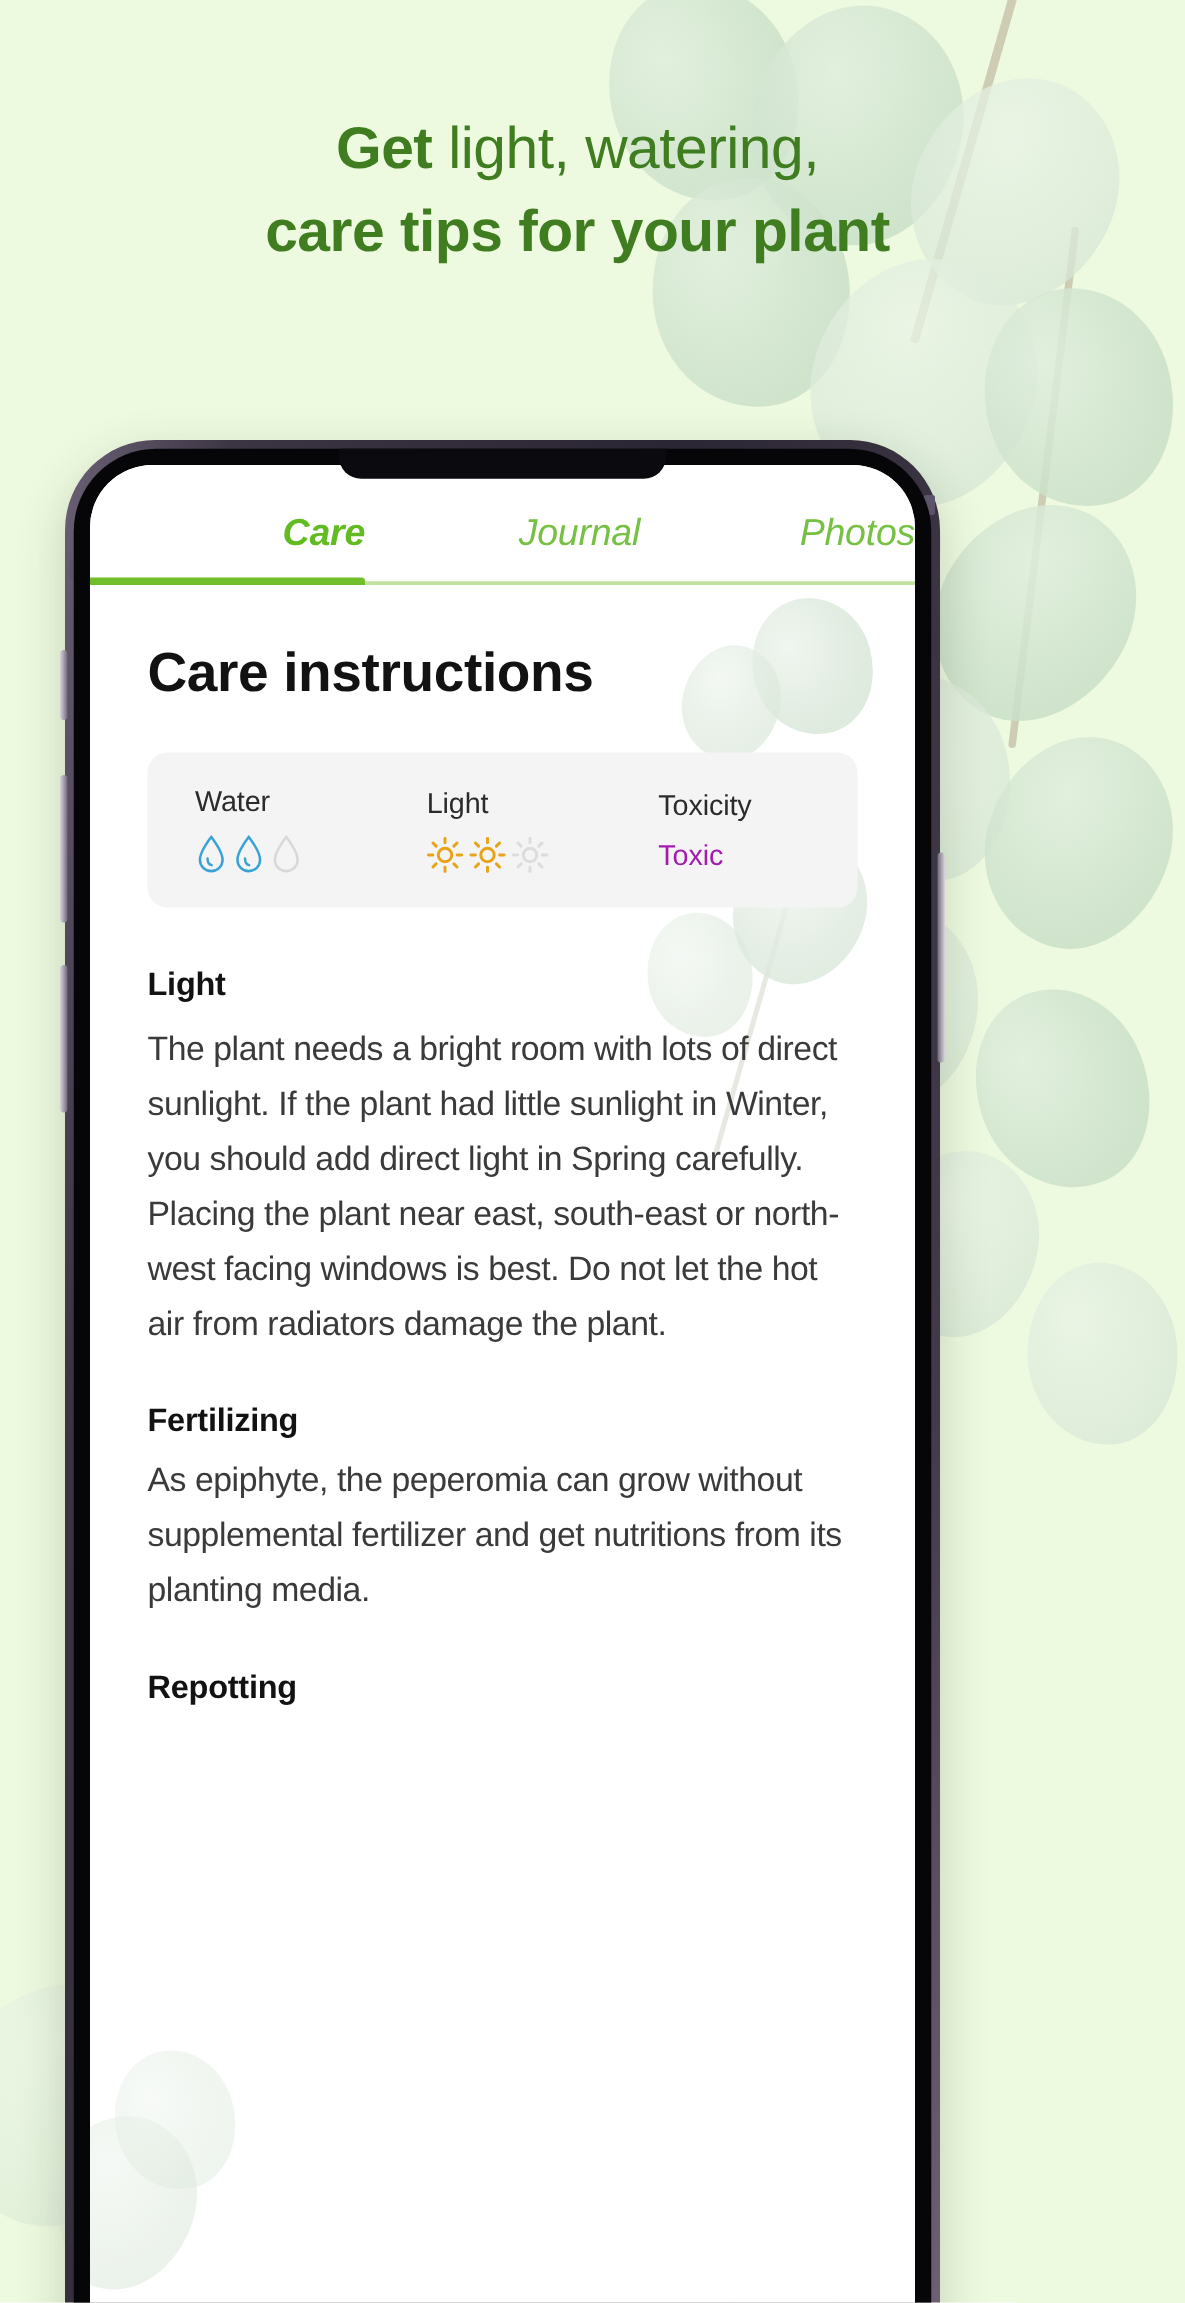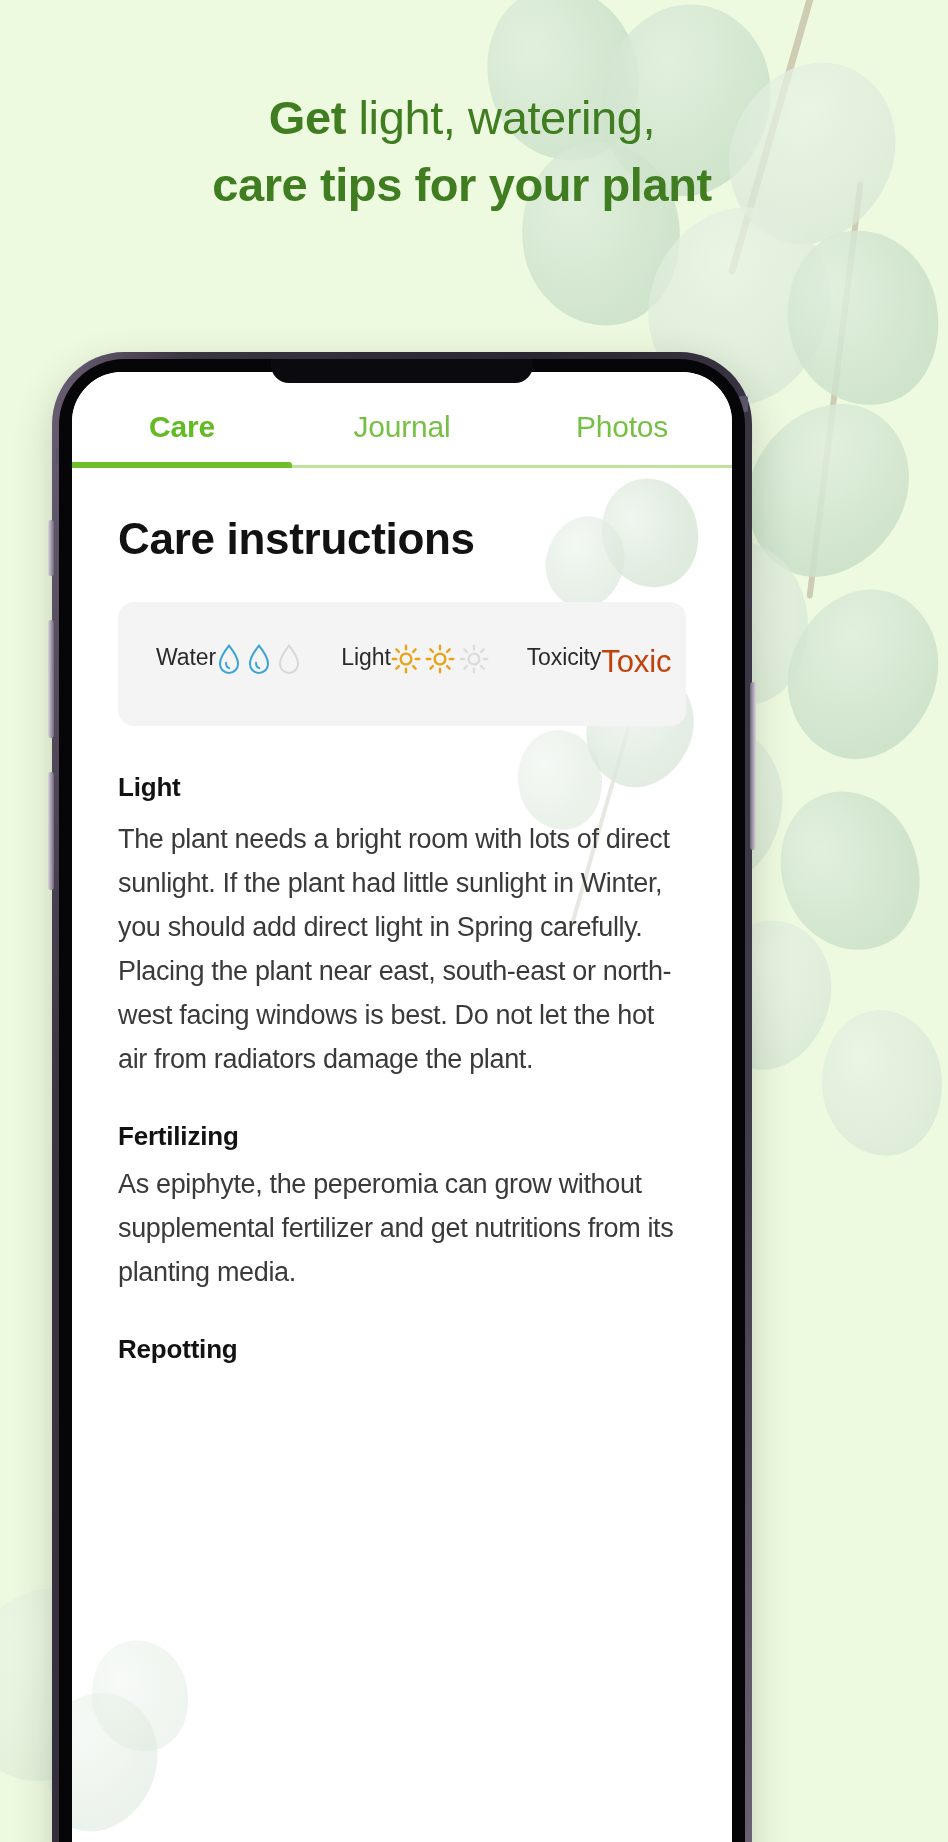--- a/index.html
+++ b/index.html
@@ -93,24 +93,25 @@
     position:relative;
     height:96px;
     flex:0 0 auto;
     display:flex;
     align-items:center;
     background:#fff;
     padding-top:14px;
   }
   .tab{
     flex:1;
-    text-align:center;
+    text-align:right;
     font-size:30px;
     color:#76c043;
     letter-spacing:-0.2px;
+    font-style:italic;
   }
   .tab.active{ color:#62bb20; font-weight:bold; }
   .tab-underline-track{
     position:absolute; left:0; right:0; bottom:0; height:3px;
     background:#bfe29c;
   }
   .tab-underline{
     position:absolute; left:0; bottom:0; height:6px; width:33.33%;
     background:#6fbe2a;
     border-radius:0 3px 0 0;
@@ -147,34 +148,34 @@
     border-radius:16px;
     height:124px;
     display:flex;
     align-items:center;
     padding:0 6px;
     margin-bottom:46px;
   }
   .stat{
     flex:1;
     display:flex;
-    flex-direction:row;
+    flex-direction:column;
     align-items:flex-start;
     padding-left:32px;
   }
   .stat-label{
     font-size:23px;
     color:#2b2b2b;
     margin-bottom:13px;
     letter-spacing:-0.1px;
   }
   .stat-icons{ display:flex; align-items:center; gap:4px; }
   .stat-value{
-    font-size:31px;
-    color:#c2410c;
+    font-size:23px;
+    color:#a21caf;
     letter-spacing:-0.1px;
   }
 
   .care-block{ margin-bottom:40px; }
   h3.block-title{
     font-size:26px;
     font-weight:bold;
     color:#121212;
     letter-spacing:-0.2px;
     margin-bottom:14px;

